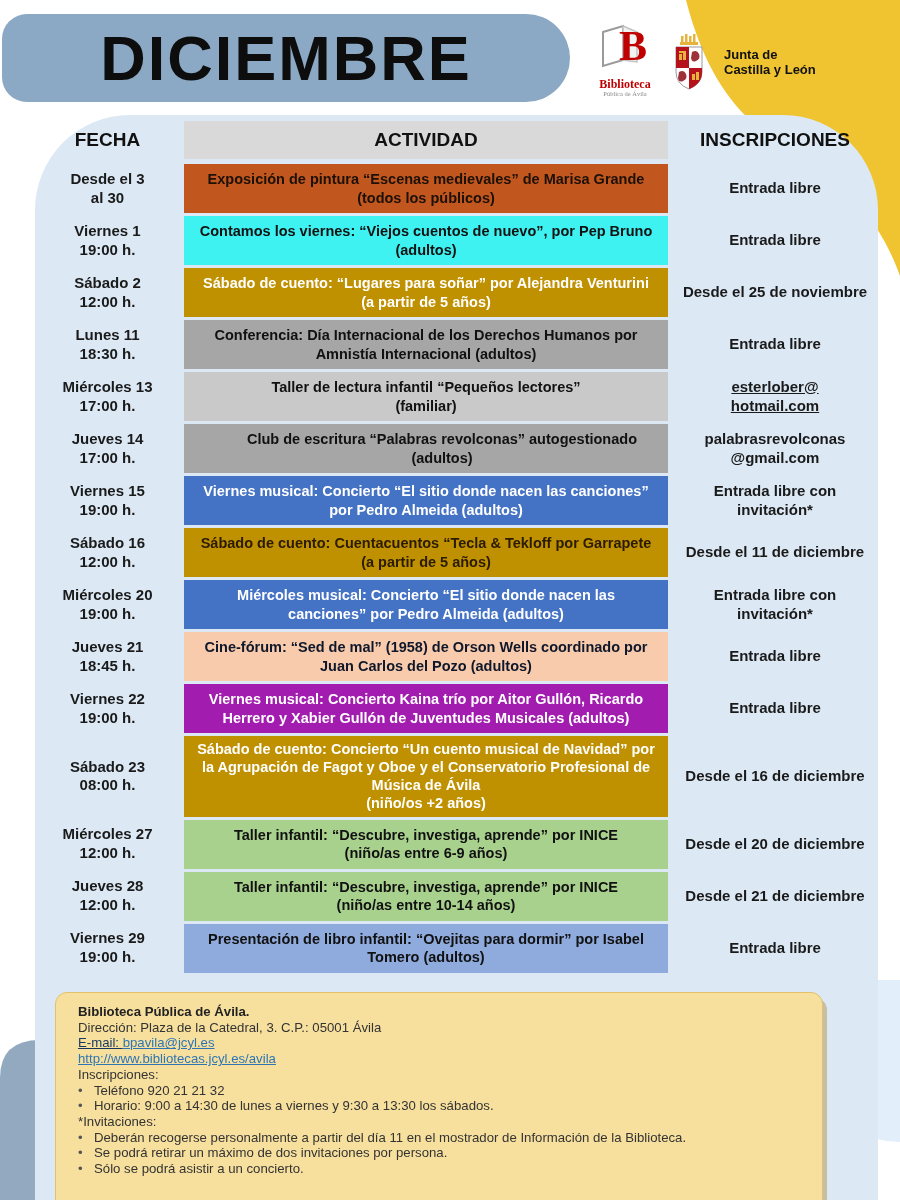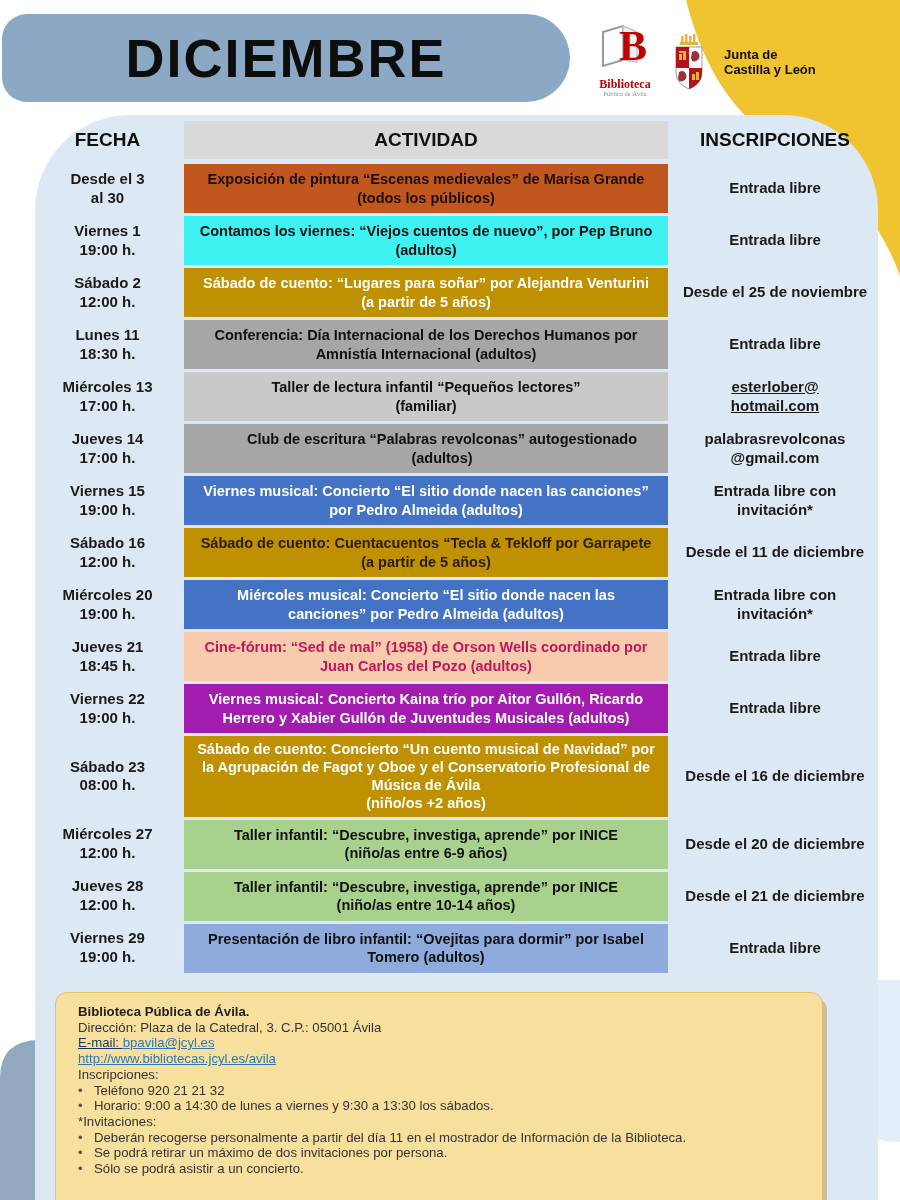--- a/index.html
+++ b/index.html
@@ -10,21 +10,21 @@
   }
   
   .decor{position:absolute;top:0;left:0;width:900px;height:1200px;z-index:0;}
   
   .banner{
     position:absolute;left:2px;top:14px;width:568px;height:88px;z-index:2;
     background:#8BA9C4;border-radius:26px 46px 46px 26px;
     display:flex;align-items:center;justify-content:center;
   }
   .banner h1{
-    margin:0;font-size:54px;letter-spacing:2px;font-weight:bold;color:#0d0d0d;
+    margin:0;font-size:63px;letter-spacing:2px;font-weight:bold;color:#0d0d0d;
     font-family:"Liberation Sans","DejaVu Sans",sans-serif;
   }
   .logos{position:absolute;left:588px;top:22px;width:230px;height:84px;z-index:2;display:flex;align-items:flex-start;gap:10px;}
   .logo-bib{width:74px;text-align:center;position:relative;}
   .logo-bib .bib-name{color:#C00000;font-family:"Liberation Serif","DejaVu Serif",serif;font-size:12px;font-weight:bold;line-height:1;}
   .logo-bib .bib-sub{color:#8a8a8a;font-family:"Liberation Serif","DejaVu Serif",serif;font-size:6.5px;line-height:1.3;}
   .logo-junta{display:flex;align-items:center;gap:18px;margin-top:12px;}
   .logo-junta .junta-text{font-size:13px;font-weight:bold;color:#111;line-height:1.15;}
   
   .container{
@@ -186,21 +186,21 @@
   <div class="trow">
     <div class="cell date">Miércoles 20
 19:00 h.</div>
     <div class="cell act" style="background: rgb(68, 114, 196); color: rgb(255, 255, 255);">Miércoles musical: Concierto “El sitio donde nacen las canciones” por Pedro Almeida (adultos)</div>
     <div class="cell ins">Entrada libre con invitación*</div>
   </div>
 
   <div class="trow">
     <div class="cell date">Jueves 21
 18:45 h.</div>
-    <div class="cell act" style="background: rgb(248, 203, 173); color: #be185d;">Cine-fórum: “Sed de mal” (1958) de Orson Wells coordinado por Juan Carlos del Pozo (adultos)</div>
+    <div class="cell act" style="background: rgb(248, 203, 173); color: #0f172a;">Cine-fórum: “Sed de mal” (1958) de Orson Wells coordinado por Juan Carlos del Pozo (adultos)</div>
     <div class="cell ins">Entrada libre</div>
   </div>
 
   <div class="trow">
     <div class="cell date">Viernes 22
 19:00 h.</div>
     <div class="cell act" style="background: #a21caf; color: rgb(255, 255, 255);">Viernes musical: Concierto Kaina trío por Aitor Gullón, Ricardo Herrero y Xabier Gullón de Juventudes Musicales (adultos)</div>
     <div class="cell ins">Entrada libre</div>
   </div>
 

